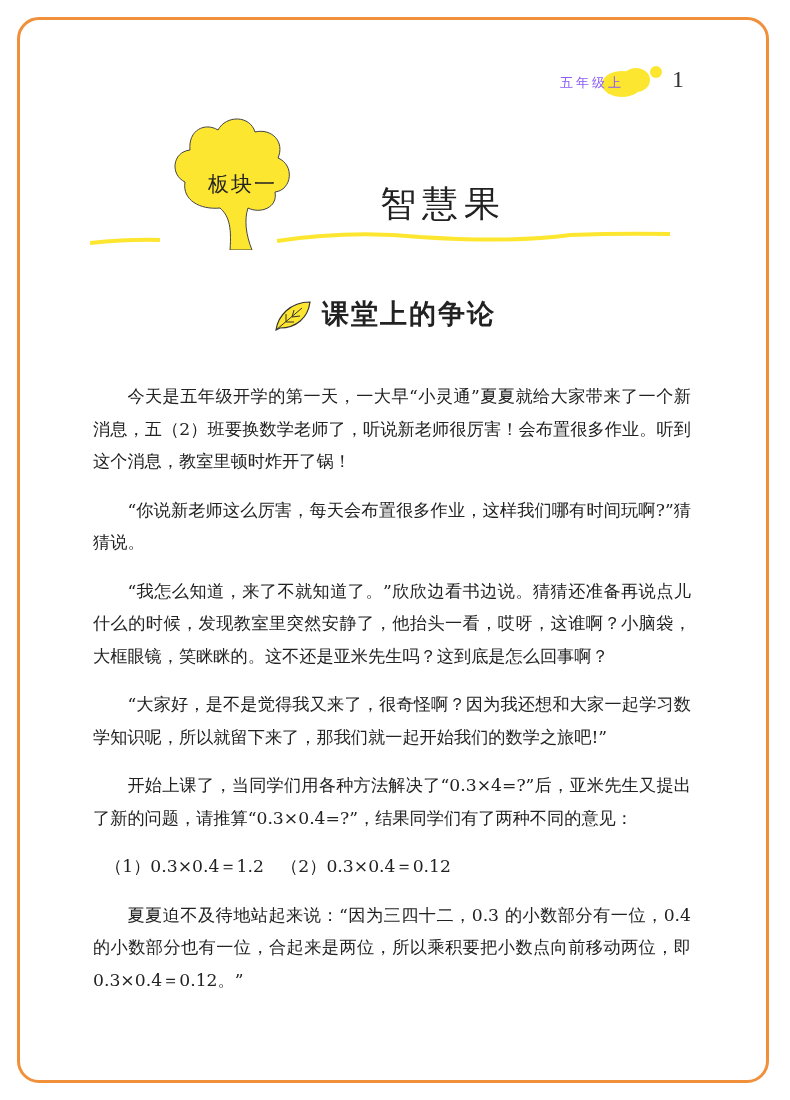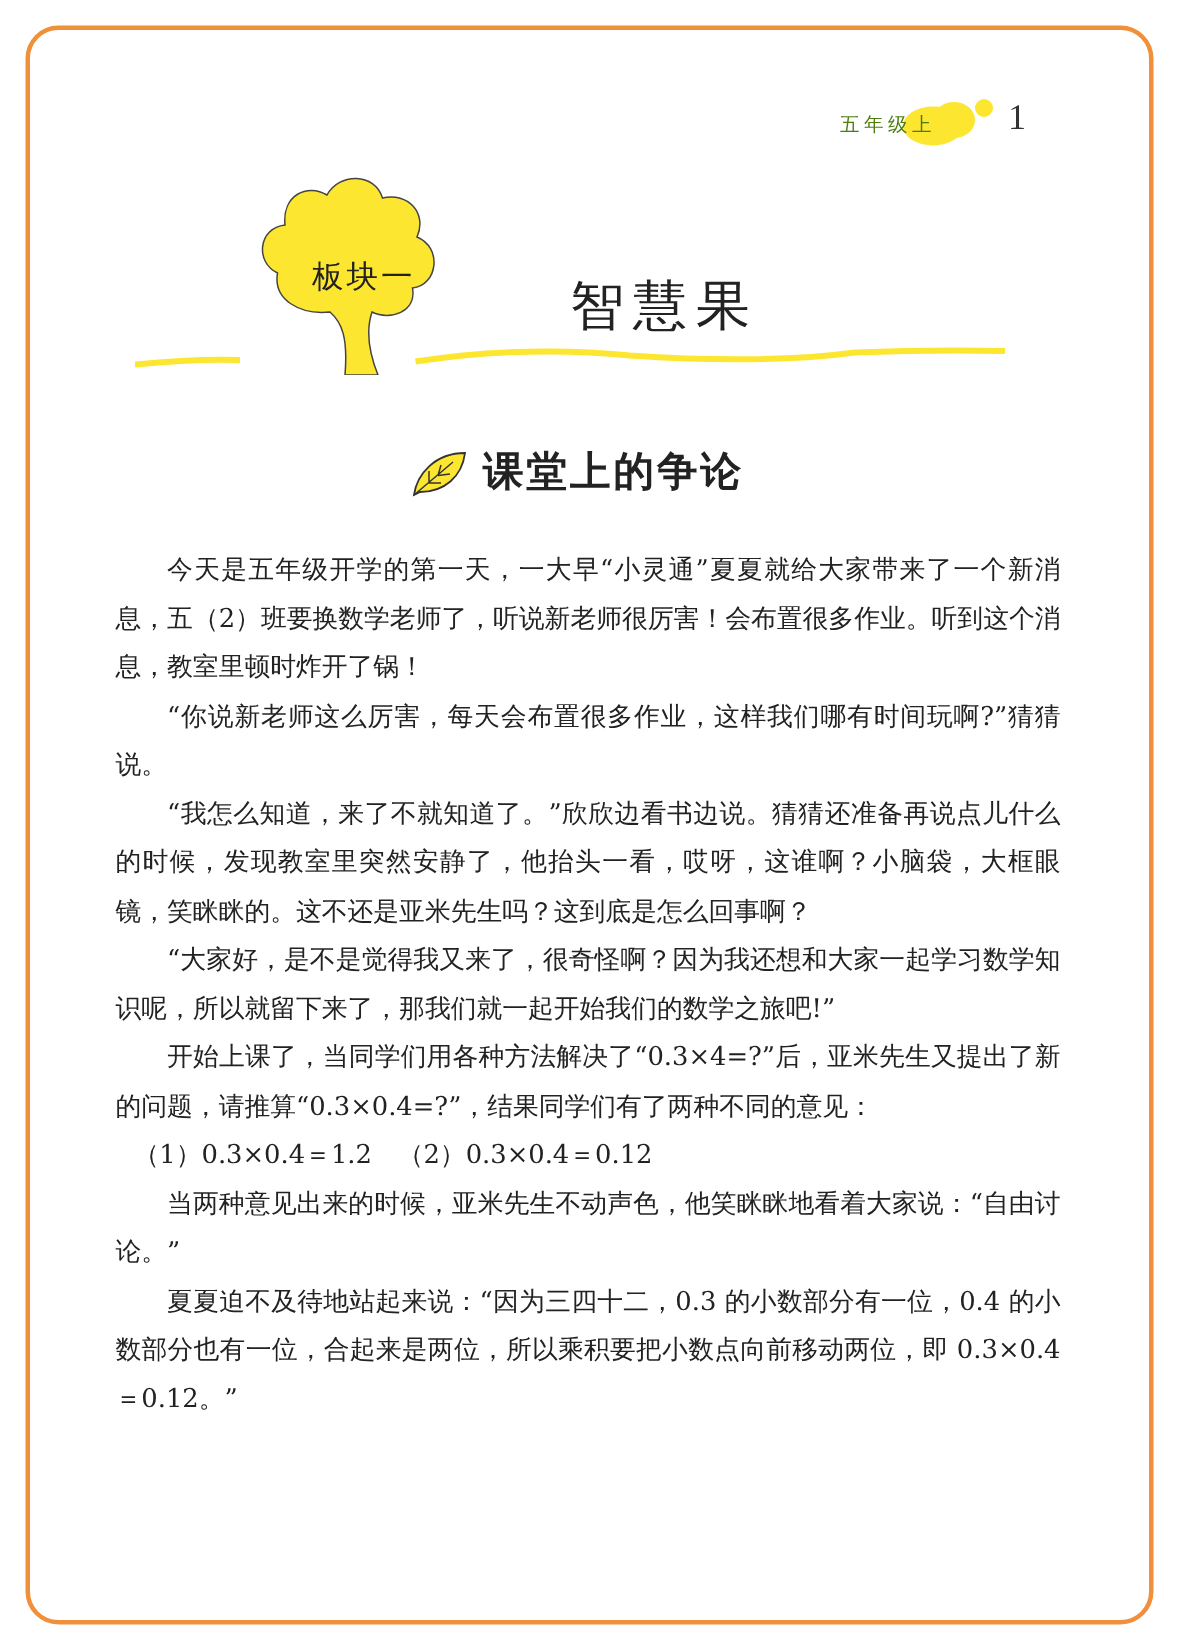--- a/index.html
+++ b/index.html
@@ -1,34 +1,34 @@
 <!DOCTYPE html>
 <html><head>
 <meta charset="utf-8">
 <style>
   html, body { margin: 0; padding: 0; background: #ffffff; }
   body { width: 790px; height: 1100px; position: relative; overflow: hidden;
          font-family: "DejaVu Serif", "Liberation Serif", serif; color: #222; }
   .page-frame { position: absolute; left: 17px; top: 17px; width: 752px; height: 1066px;
                 border: 3px solid #f0903a; border-radius: 22px; box-sizing: border-box; background: #fff; }
   .header-grade { position: absolute; left: 560px; top: 74px; font-size: 13px; letter-spacing: 3px;
-                  font-family: "DejaVu Sans", sans-serif; color: #4d7c0f; z-index: 2; }
+                  font-family: "DejaVu Sans", sans-serif; color: #8b5cf6; z-index: 2; }
   .grade-blob { position: absolute; left: 600px; top: 64px; width: 70px; height: 34px; z-index: 1; }
   .page-number { position: absolute; left: 672px; top: 66px; font-size: 24px; color: #333;
                  font-family: "Liberation Serif", serif; }
   .tree { position: absolute; left: 160px; top: 110px; width: 150px; height: 140px; }
   .block-label { position: absolute; left: 188px; top: 170px; font-size: 21px; font-family: "DejaVu Sans", sans-serif;
                  color: #222; letter-spacing: 2px; margin-left: 20px; }
   .section-title { position: absolute; left: 380px; top: 180px; font-size: 36px; letter-spacing: 6px;
                    font-family: "DejaVu Sans", sans-serif; color: #222; font-weight: normal; text-align: right; }
   .ground { position: absolute; left: 90px; top: 225px; width: 580px; height: 25px; }
   .story-heading { position: absolute; left: 272px; top: 296px; display: flex; align-items: flex-end; gap: 10px; }
   .story-heading .title { font-size: 27px; font-weight: bold; letter-spacing: 2px; font-family: "DejaVu Serif", serif; }
   .body-text { position: absolute; left: 77px; top: 364px; width: 630px; font-size: 17.2px; line-height: 32.5px; }
-  .body-text p { margin: 0; text-indent: 2em; text-align: justify; text-align-last: left; }
+  .body-text p { margin: 16px; text-indent: 2em; text-align: justify; text-align-last: left; }
   .body-text p.math { text-indent: 0.7em; }
 </style>
 </head>
 <body>
 
 <div class="page-frame"></div>
 
 <svg class="grade-blob" viewBox="0 0 70 34">
   <ellipse cx="22" cy="20" rx="20" ry="13" fill="#fde630"></ellipse>
   <ellipse cx="36" cy="16" rx="14" ry="12" fill="#fde630"></ellipse>
@@ -56,15 +56,14 @@
   <span class="title">课堂上的争论</span>
 </div>
 
 <div class="body-text">
   <p>今天是五年级开学的第一天，一大早“小灵通”夏夏就给大家带来了一个新消息，五（2）班要换数学老师了，听说新老师很厉害！会布置很多作业。听到这个消息，教室里顿时炸开了锅！</p>
   <p>“你说新老师这么厉害，每天会布置很多作业，这样我们哪有时间玩啊?”猜猜说。</p>
   <p>“我怎么知道，来了不就知道了。”欣欣边看书边说。猜猜还准备再说点儿什么的时候，发现教室里突然安静了，他抬头一看，哎呀，这谁啊？小脑袋，大框眼镜，笑眯眯的。这不还是亚米先生吗？这到底是怎么回事啊？</p>
   <p>“大家好，是不是觉得我又来了，很奇怪啊？因为我还想和大家一起学习数学知识呢，所以就留下来了，那我们就一起开始我们的数学之旅吧!”</p>
   <p>开始上课了，当同学们用各种方法解决了“0.3×4=?”后，亚米先生又提出了新的问题，请推算“0.3×0.4=?”，结果同学们有了两种不同的意见：</p>
   <p class="math">（1）0.3×0.4＝1.2　（2）0.3×0.4＝0.12</p>
-  <p>当两种意见出来的时候，亚米先生不动声色，他笑眯眯地看着大家说：“自由讨论。”</p>
   <p>夏夏迫不及待地站起来说：“因为三四十二，0.3 的小数部分有一位，0.4 的小数部分也有一位，合起来是两位，所以乘积要把小数点向前移动两位，即 0.3×0.4＝0.12。”</p>
 </div>
 
 </body></html>

